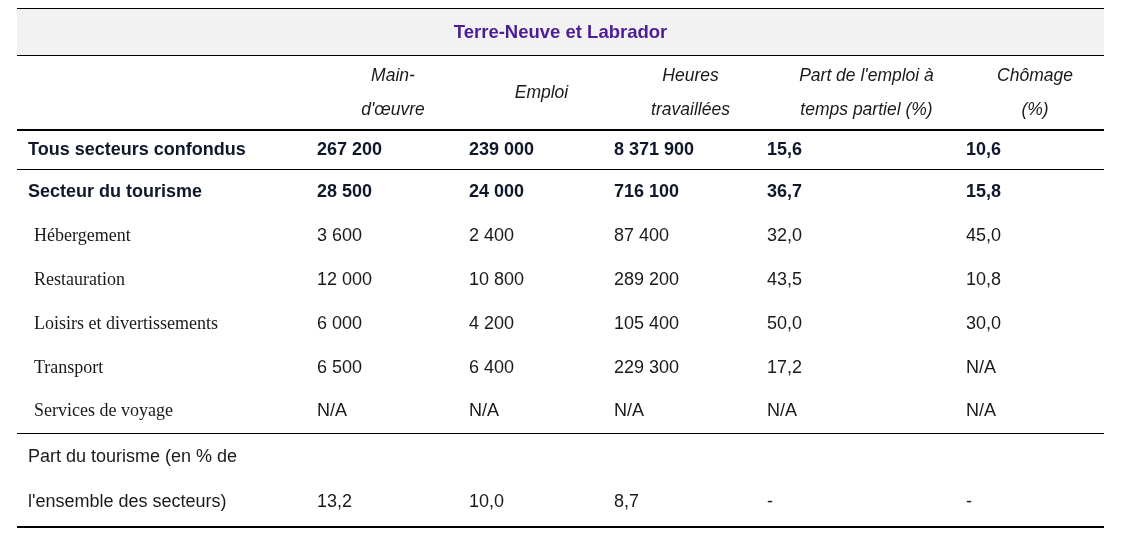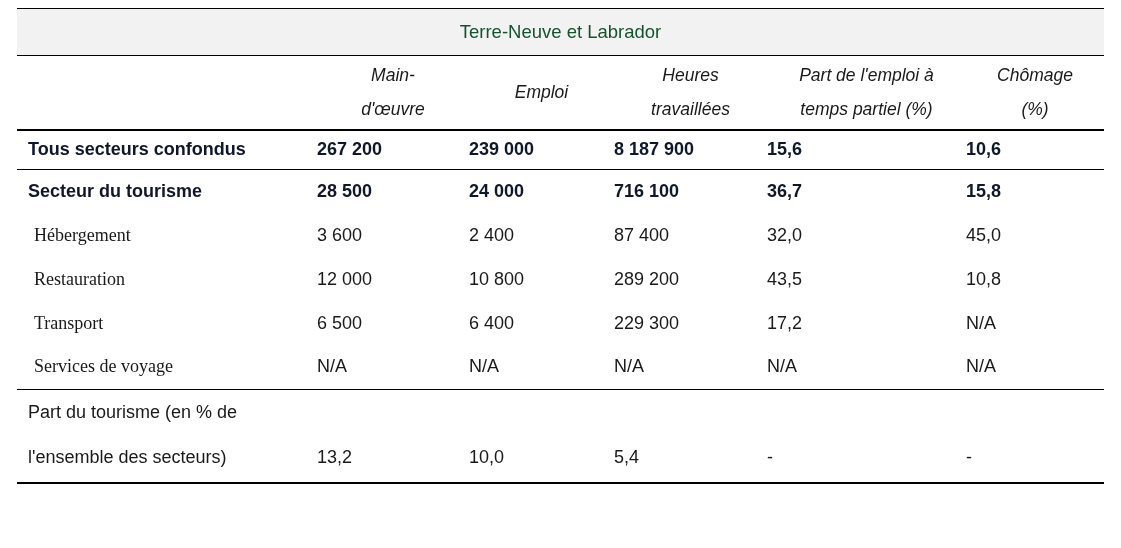--- a/index.html
+++ b/index.html
@@ -17,23 +17,23 @@
     border-collapse: collapse;
     table-layout: fixed;
     width: 1087px;
     border-top: 1.5px solid #000;
     border-bottom: 2px solid #000;
   }
 
   tr.title-row th {
     height: 44px;
     background: #f2f2f2;
-    font-weight: 400;
+    font-weight: 700;
     font-size: 18.5px;
-    color: #14532d;
+    color: #4c1d95;
     text-align: center;
     vertical-align: middle;
     border-bottom: 1px solid #000;
   }
 
   tr.header-row th {
     height: 73px;
     font-style: italic;
     font-weight: 400;
     font-size: 17.5px;
@@ -92,21 +92,21 @@
 temps partiel (%)</th>
         <th>Chômage
 (%)</th>
       </tr>
     </thead>
     <tbody>
       <tr class="body-row row-all bold">
         <td class="lbl">Tous secteurs confondus</td>
         <td class="num">267 200</td>
         <td class="num">239 000</td>
-        <td class="num">8 187 900</td>
+        <td class="num">8 371 900</td>
         <td class="num">15,6</td>
         <td class="num">10,6</td>
       </tr>
       <tr class="body-row bold">
         <td class="lbl">Secteur du tourisme</td>
         <td class="num">28 500</td>
         <td class="num">24 000</td>
         <td class="num">716 100</td>
         <td class="num">36,7</td>
         <td class="num">15,8</td>
@@ -121,39 +121,47 @@
       </tr>
       <tr class="body-row">
         <td class="lbl indent">Restauration</td>
         <td class="num">12 000</td>
         <td class="num">10 800</td>
         <td class="num">289 200</td>
         <td class="num">43,5</td>
         <td class="num">10,8</td>
       </tr>
       <tr class="body-row">
+        <td class="lbl indent">Loisirs et divertissements</td>
+        <td class="num">6 000</td>
+        <td class="num">4 200</td>
+        <td class="num">105 400</td>
+        <td class="num">50,0</td>
+        <td class="num">30,0</td>
+      </tr>
+      <tr class="body-row">
         <td class="lbl indent">Transport</td>
         <td class="num">6 500</td>
         <td class="num">6 400</td>
         <td class="num">229 300</td>
         <td class="num">17,2</td>
         <td class="num">N/A</td>
       </tr>
       <tr class="body-row row-voyage">
         <td class="lbl indent">Services de voyage</td>
         <td class="num">N/A</td>
         <td class="num">N/A</td>
         <td class="num">N/A</td>
         <td class="num">N/A</td>
         <td class="num">N/A</td>
       </tr>
       <tr class="row-last">
         <td class="lbl">Part du tourisme (en % de
 l'ensemble des secteurs)</td>
         <td class="num">13,2</td>
         <td class="num">10,0</td>
-        <td class="num">5,4</td>
+        <td class="num">8,7</td>
         <td class="num">-</td>
         <td class="num">-</td>
       </tr>
     </tbody>
   </table>
 </div>
 
 </body></html>

